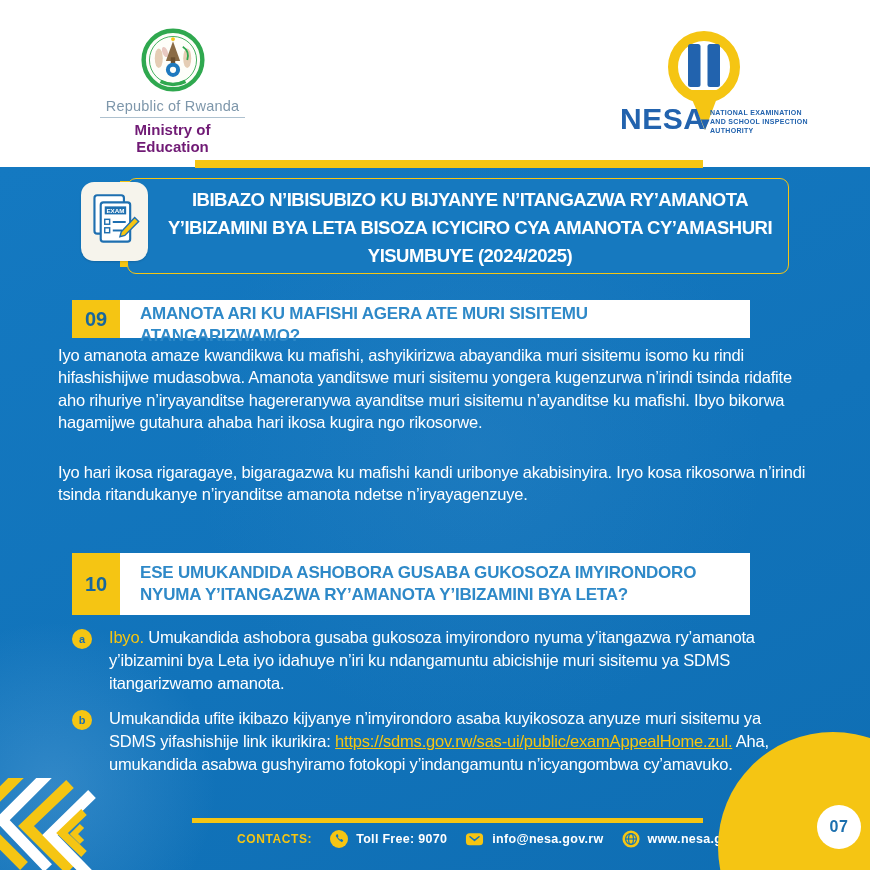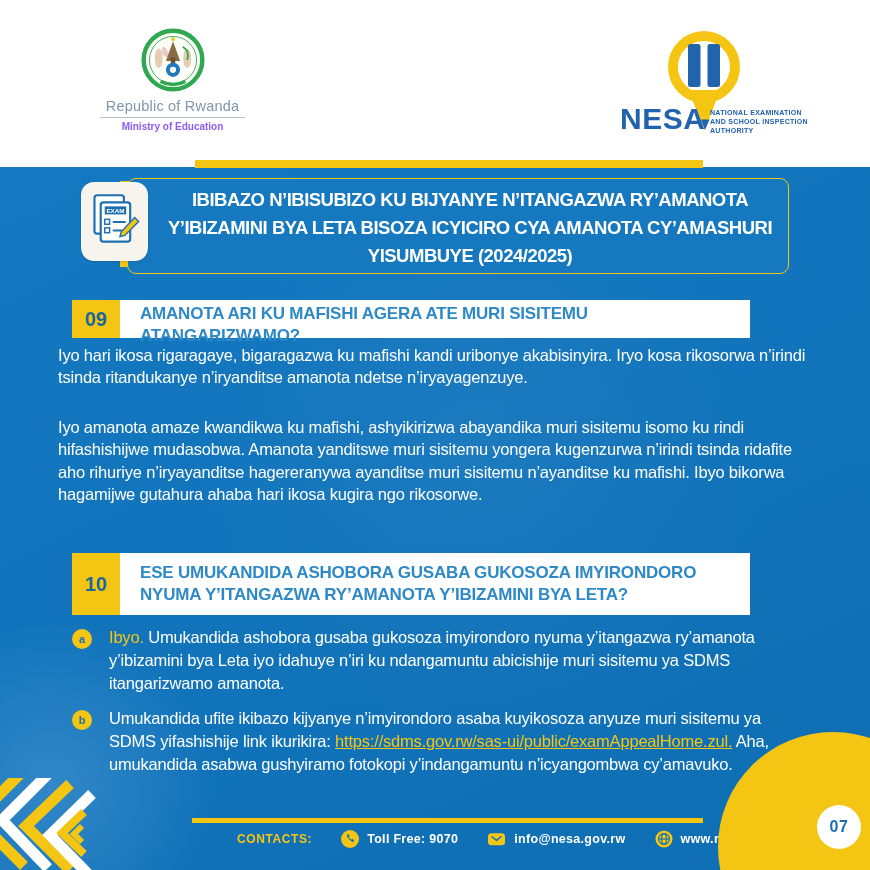--- a/index.html
+++ b/index.html
@@ -10,21 +10,21 @@
     font-family:"Liberation Sans", sans-serif;
   }
 
   
   .header { position:absolute; top:0; left:0; width:870px; height:167px; background:#ffffff; }
 
   .gov-block { position:absolute; left:100px; top:28px; width:145px; text-align:center; }
   .gov-crest { display:block; margin:0 auto 6px auto; }
   .gov-country { color:#7E97AB; font-size:14.5px; letter-spacing:0.2px; padding-bottom:3px;
                  border-bottom:1px solid #AEC1CF; }
-  .gov-ministry { color:#8b5cf6; font-size:10px; font-weight:bold; padding-top:3px; }
+  .gov-ministry { color:#701a75; font-size:15px; font-weight:bold; padding-top:3px; }
 
   .nesa-block { position:absolute; left:612px; top:30px; width:220px; height:110px; }
   .nesa-mark { position:absolute; left:48px; top:0; }
   .nesa-name { position:absolute; left:8px; top:72px; font-size:30px; font-weight:bold;
                color:#2263AE; letter-spacing:0.5px; }
   .nesa-tagline { position:absolute; left:98px; top:79px; font-size:7px; font-weight:bold;
                   color:#2263AE; line-height:1.25; letter-spacing:0.3px; }
 
   .top-strip { position:absolute; left:195px; top:160px; width:508px; height:8px;
                background:#F5C513; z-index:3; }
@@ -73,21 +73,21 @@
             justify-content:center; margin-top:3px; }
   .atext { margin-left:17px; width:690px; color:#ffffff; font-size:16.5px; line-height:1.38;
            letter-spacing:-0.2px; }
   .lead { color:#F5C513; }
   .applink { color:#F5C513; text-decoration:underline; cursor:pointer; }
 
   
   .footer-line { position:absolute; left:192px; top:651px; width:511px; height:5px; background:#F5C513; }
   .contacts { position:absolute; left:237px; top:661px; display:flex; align-items:center; height:22px; }
   .c-label { color:#F5C513; font-weight:bold; font-size:12px; letter-spacing:0.6px; }
-  .c-item { display:flex; align-items:center; margin-left:29px; }
+  .c-item { display:flex; align-items:center; margin-left:18px; }
   .c-item svg { margin-right:8px; }
   .c-text { color:#ffffff; font-weight:bold; font-size:12.5px; letter-spacing:0.3px; }
 
   
   .chevrons { position:absolute; left:-6px; bottom:-8px; }
   .corner-blob { position:absolute; right:-78px; bottom:-92px; width:230px; height:230px;
                  border-radius:50%; background:#F5C513; }
   .page-circle { position:absolute; right:9px; bottom:21px; width:44px; height:44px; border-radius:50%;
                  background:#ffffff; display:flex; align-items:center; justify-content:center;
                  color:#1B6FAE; font-weight:bold; font-size:16px; letter-spacing:0.5px; }
@@ -160,22 +160,22 @@
         <path d="M50 28 L54.5 32.5 L39 48 L33.5 49.5 L35 44 Z" fill="#F5C513" stroke="#1E6FB0" stroke-width="1.6"></path>
       </svg>
     </div>
 
     <div class="qrow qrow-09">
       <div class="qnum">09</div>
       <div class="qtext">AMANOTA ARI KU MAFISHI AGERA ATE MURI SISITEMU ATANGARIZWAMO?</div>
     </div>
 
     <div class="paras">
+      <p>Iyo amanota amaze kwandikwa ku mafishi, ashyikirizwa abayandika muri sisitemu isomo ku rindi hifashishijwe mudasobwa. Amanota yanditswe muri sisitemu yongera kugenzurwa n’irindi tsinda ridafite aho rihuriye n’iryayanditse hagereranywa ayanditse muri sisitemu n’ayanditse ku mafishi. Ibyo bikorwa hagamijwe gutahura ahaba hari ikosa kugira ngo rikosorwe.</p>
       <p>Iyo hari ikosa rigaragaye, bigaragazwa ku mafishi kandi uribonye akabisinyira. Iryo kosa rikosorwa n’irindi tsinda ritandukanye n’iryanditse amanota ndetse n’iryayagenzuye.</p>
-      <p>Iyo amanota amaze kwandikwa ku mafishi, ashyikirizwa abayandika muri sisitemu isomo ku rindi hifashishijwe mudasobwa. Amanota yanditswe muri sisitemu yongera kugenzurwa n’irindi tsinda ridafite aho rihuriye n’iryayanditse hagereranywa ayanditse muri sisitemu n’ayanditse ku mafishi. Ibyo bikorwa hagamijwe gutahura ahaba hari ikosa kugira ngo rikosorwe.</p>
     </div>
 
     <div class="qrow qrow-10">
       <div class="qnum">10</div>
       <div class="qtext">ESE UMUKANDIDA ASHOBORA GUSABA GUKOSOZA IMYIRONDORO NYUMA Y’ITANGAZWA RY’AMANOTA Y’IBIZAMINI BYA LETA?</div>
     </div>
 
     <div class="answers">
       <div class="answer">
         <div class="marker">a</div>

